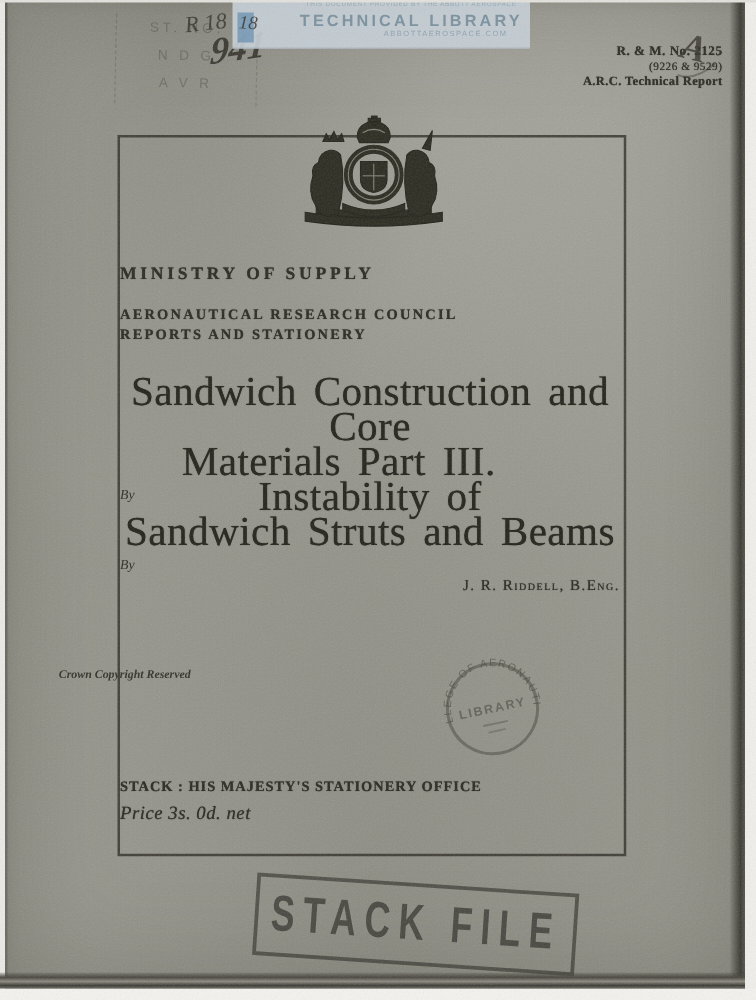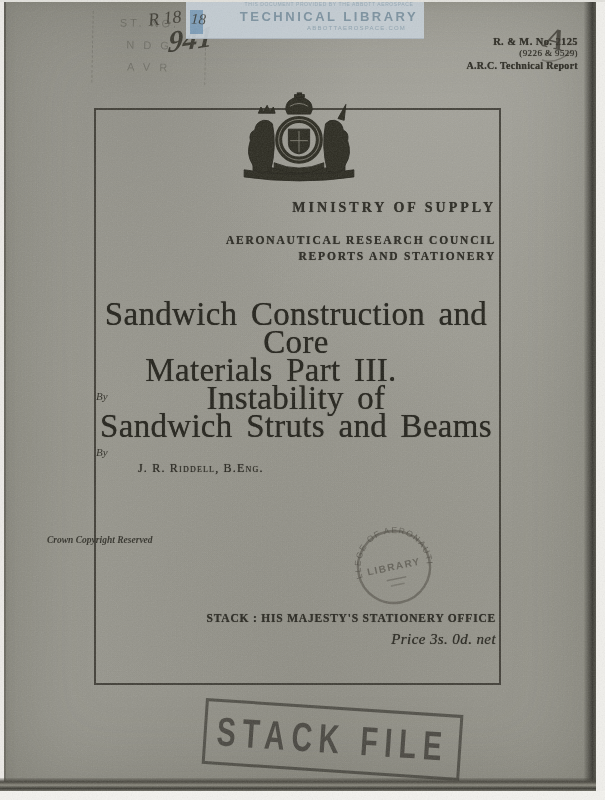--- a/index.html
+++ b/index.html
@@ -63,36 +63,36 @@
   
   #frame{
     left:94px;top:108px;width:403px;height:573px;
     border:2px solid rgba(46,44,36,0.82);
   }
 
   
   #arms{ left:237px;top:92px;width:124px;height:92px; }
 
   
-  .ctr{ left:96px;width:400px;text-align:right;color:#2a2922; }
+  .ctr{ left:96px;width:400px;text-align:left;color:#2a2922;margin-top:12px; }
   #ministry{ top:200px;font-size:14px;font-weight:bold;letter-spacing:3px; }
   #council{ top:234px;font-size:11.5px;font-weight:bold;letter-spacing:1.8px; }
   #memoranda{ top:250px;font-size:11.5px;font-weight:bold;letter-spacing:1.8px; }
 
   
   #doctitle{ left:96px;top:300px;width:400px;text-align:center;color:#22211a;
     font-size:33px;line-height:28px;word-spacing:5px;letter-spacing:0.3px; }
 
   
   .by{ left:96px;width:400px;text-align:left;font-style:italic;font-size:11px;color:#2e2d25; }
   #by1{ top:390px; }
   #author1{ left:96px;top:405px;width:400px;text-align:center;font-size:13px;letter-spacing:0.8px;color:#2a2922;font-variant:small-caps; }
   #appendix{ left:96px;top:427px;width:400px;text-align:center;font-size:11.5px;letter-spacing:0.5px;color:#2a2922; }
   #by2{ top:446px; }
-  #author2{ left:96px;top:461px;width:400px;text-align:left;font-size:12px;letter-spacing:1.2px;color:#2a2922;font-variant:small-caps;padding-left:42px; }
+  #author2{ left:96px;top:461px;width:400px;text-align:right;font-size:12px;letter-spacing:1.2px;color:#2a2922;font-variant:small-caps; }
 
   
   #copyright{ left:96px;top:535px;width:400px;text-align:left;font-size:9.5px;font-style:italic;font-weight:bold;color:#32312a;transform:translateX(-49px); }
 
   
   #libstamp{ left:354px;top:527px;width:80px;height:80px;transform:rotate(-12deg);opacity:.85; }
 
   
   #publisher{ top:612px;font-size:11.5px;font-weight:bold;letter-spacing:0.8px; }
   #price{ top:631px;font-size:15px;font-style:italic;letter-spacing:0.4px; }

